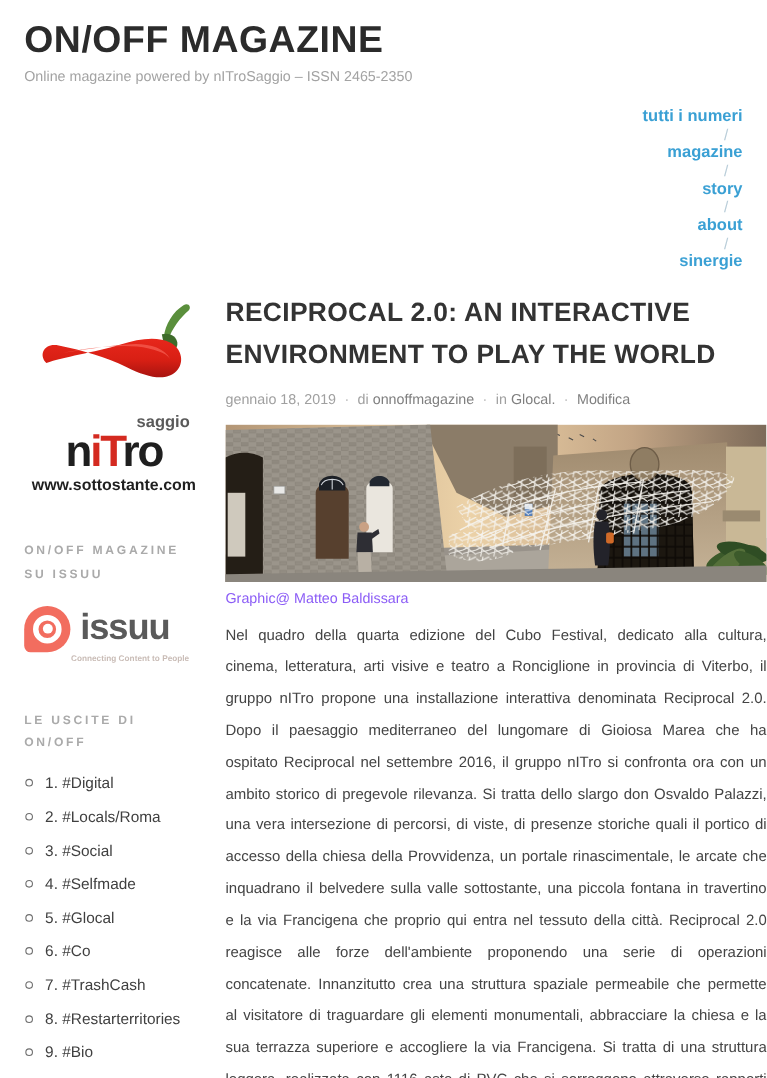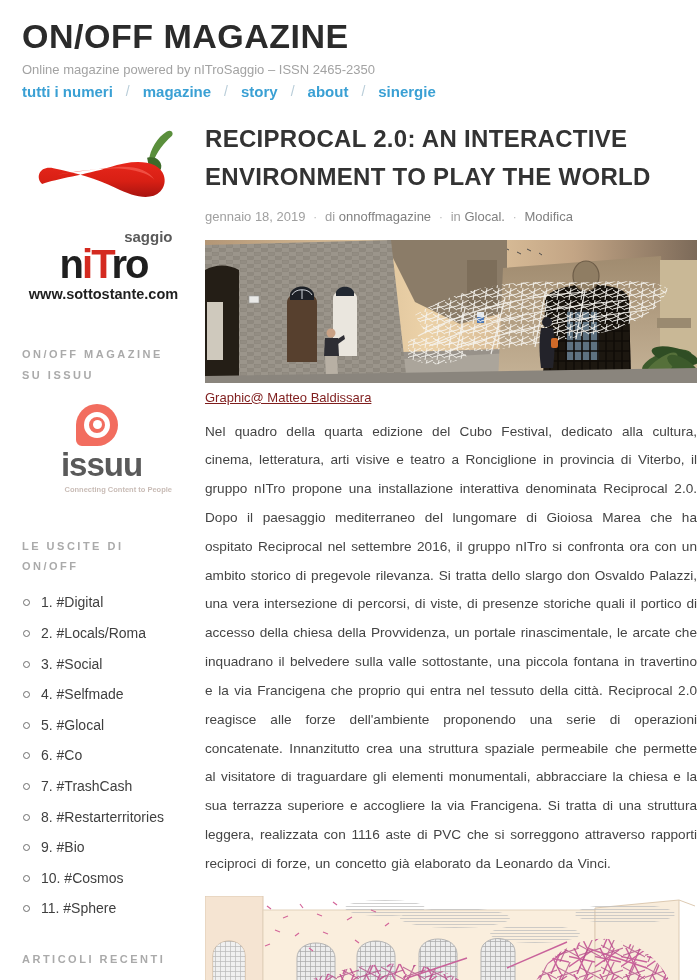--- a/index.html
+++ b/index.html
@@ -12,21 +12,21 @@
   }
   .page { width:697px; overflow:hidden; background:#fff; }
 
   
   .site-header { padding:16px 22px 0 22px; }
   .site-title {
     font-size:34px; font-weight:700; color:#2b2b2b;
     letter-spacing:.5px; line-height:1.2;
   }
   .site-subtitle { font-size:13px; color:#a3a3a3; margin-top:5px; }
-  .site-nav { display:flex; align-items:flex-start; margin:6px 0 0 0; }
+  .site-nav { display:flex; align-items:flex-end; margin:20px 0 0 0;flex-direction:column; }
   .nav-link {
     font-size:15px; font-weight:700; color:#3aa0d4;
     text-decoration:none; cursor:pointer;
   }
   .nav-sep { color:#b9cdd9; font-size:14px; margin:0 13px; }
 
   
   .main { display:flex; padding:18px 0 0 22px; }
   .sidebar { width:163px; flex:none; }
   .content { width:492px; flex:none; margin-left:20px; }
@@ -39,21 +39,21 @@
     font-size:40px; font-weight:900; letter-spacing:-2px;
     color:#1f1f1f; line-height:.95; text-align:center;
   }
   .nitro-word .red { color:#d42a20; }
   .nitro-url { font-size:14.5px; font-weight:700; color:#1f1f1f; text-align:center; margin-top:3px; }
 
   .side-heading {
     font-size:11px; font-weight:700; color:#aaa;
     letter-spacing:2.5px; line-height:1.9; margin-top:42px;
   }
-  .issuu-logo { display:flex; align-items:center; margin-top:18px; cursor:pointer; width:150px;flex-direction:column; }
+  .issuu-logo { display:flex; align-items:flex-start; margin-top:18px; cursor:pointer; width:150px; }
   .issuu-mark {
     width:42px; height:42px; background:#f26d5f;
     border-radius:50% 50% 50% 14%;
     display:flex; align-items:center; justify-content:center; flex:none;
   }
   .issuu-ring {
     width:26px; height:26px; border:5px solid #fff; border-radius:50%;
     background:#f26d5f; display:flex; align-items:center; justify-content:center;
   }
   .issuu-dot { width:9px; height:9px; background:#fff; border-radius:50%; }
@@ -75,21 +75,21 @@
   
   .post-title {
     font-size:24px; font-weight:700; color:#333;
     line-height:1.58; letter-spacing:.3px; margin-top:2px;
   }
   .post-meta { font-size:13px; color:#a0a0a0; margin-top:13px; }
   .post-meta .m-link { color:#7f7f7f; cursor:pointer; }
   .post-meta .m-sep { color:#c0c0c0; margin:0 4px; }
   .figure { margin-top:16px; }
   .figure svg { display:block; }
-  .caption { font-size:13px; color:#7f1d1d; margin-top:7px;text-decoration:underline; }
+  .caption { font-size:13px; color:#8b5cf6; margin-top:7px; }
   .post-body {
     font-size:13.6px; color:#444; text-align:justify;
     line-height:2.12; margin-top:13px; word-spacing:1px;
   }
 </style>
 </head>
 <body>
 
 <div class="page">
 

